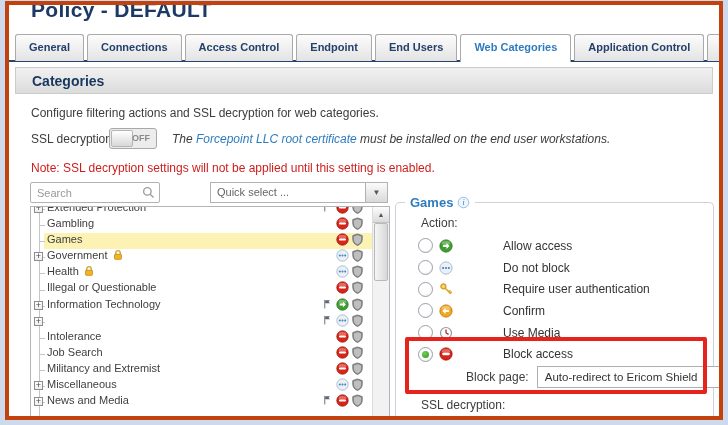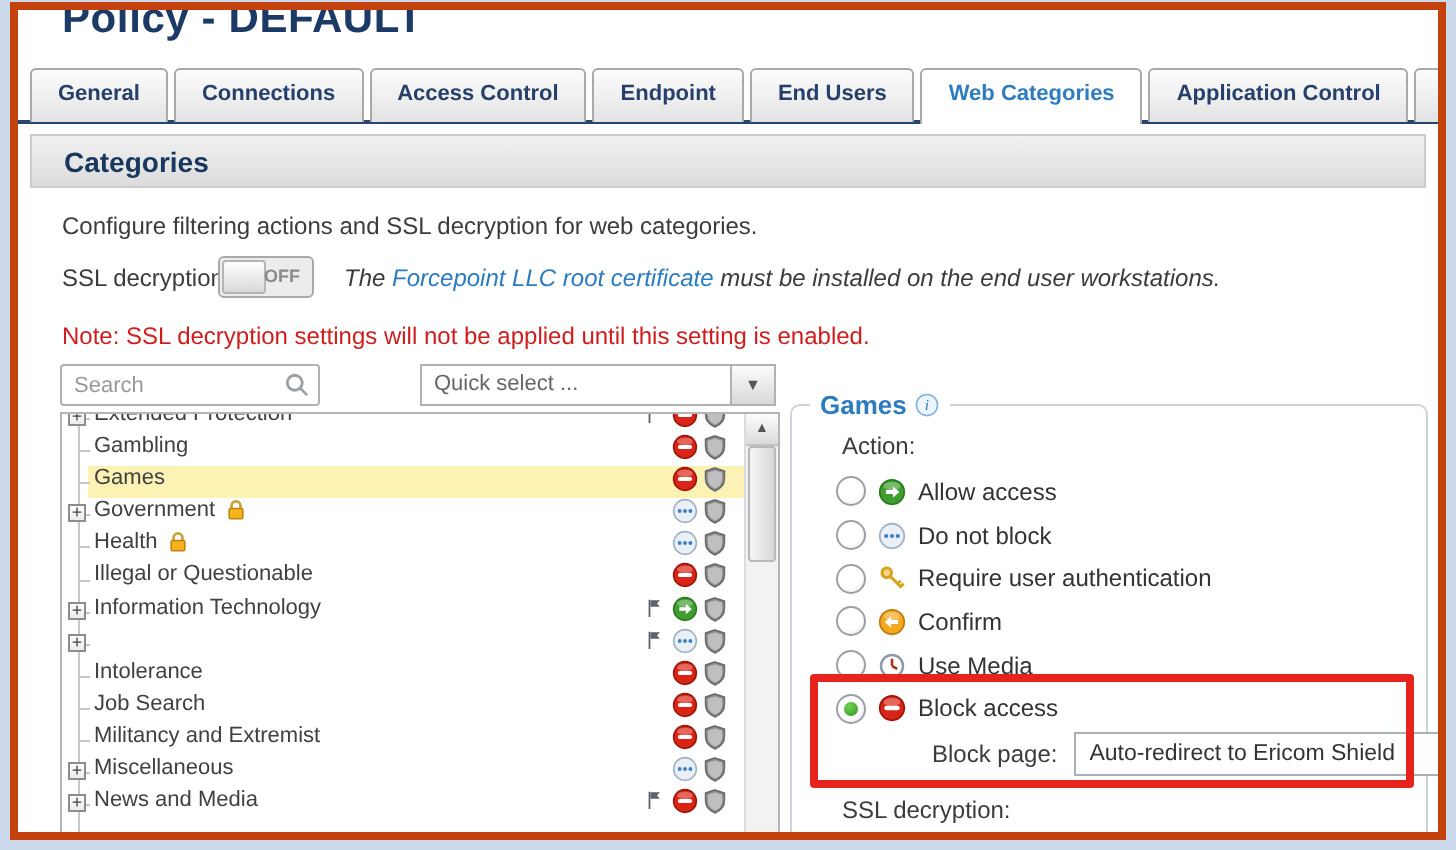--- a/index.html
+++ b/index.html
@@ -85,21 +85,21 @@
   .legend .dtitle{font-size:13px;font-weight:bold;color:#2e7cc0;}
   .legend .icn{width:13px;height:13px;}
   .action-label{left:412px;top:211px;font-size:12px;color:#3c3c3c;}
   .options{left:409px;top:230px;display:flex;flex-direction:column;}
   .opt{height:21.7px;display:flex;align-items:center;gap:6px;cursor:pointer;}
   .radio{width:13px;height:13px;border:1px solid #9aa0a6;border-radius:50%;
          background:radial-gradient(circle at 40% 35%,#fff 55%,#e2e2e2);position:relative;flex:0 0 auto;cursor:pointer;}
   .radio.sel::after{content:'';position:absolute;left:3px;top:3px;width:7px;height:7px;border-radius:50%;
          background:radial-gradient(circle at 38% 32%,#6fd153,#2f941f);}
   .opt .icn{width:14px;height:14px;}
-  .olabel{font-size:12px;color:#333;}
+  .olabel{font-size:12px;color:#333;margin-left:44px;}
   .bp-row{left:419px;top:361px;height:22px;display:flex;align-items:center;gap:8px;z-index:4;}
   .bp-label{font-size:12px;color:#3c3c3c;white-space:nowrap;margin-left:38px;}
   .dropdown{width:222px;height:22px;border:1px solid #aab0b6;background:#fff;display:flex;box-sizing:border-box;cursor:pointer;justify-content:space-between;}
   .dd-text{flex:1;font-size:11.5px;color:#333;padding:4px 0 0 7px;white-space:nowrap;overflow:hidden;}
   .dropdown .dd-btn{width:24px;}
   .ssl2-label{left:412px;top:393px;font-size:12px;color:#3c3c3c;}
 
   
   .redbox{left:396px;top:332px;width:302px;height:57px;border:4px solid #e6231d;border-radius:2px;
           box-sizing:border-box;z-index:6;pointer-events:none;}

